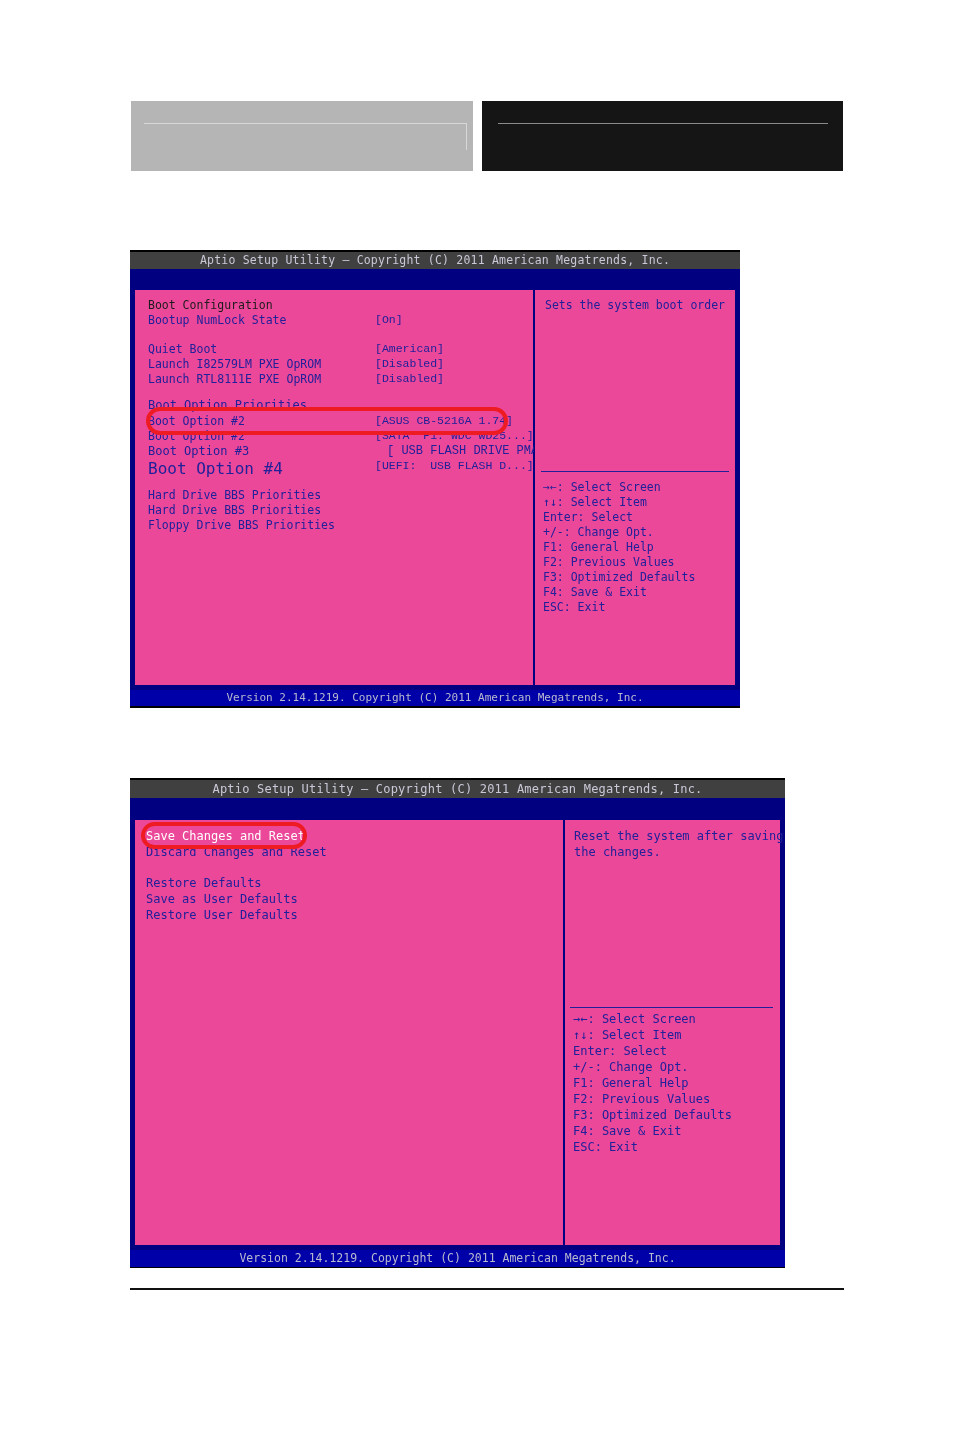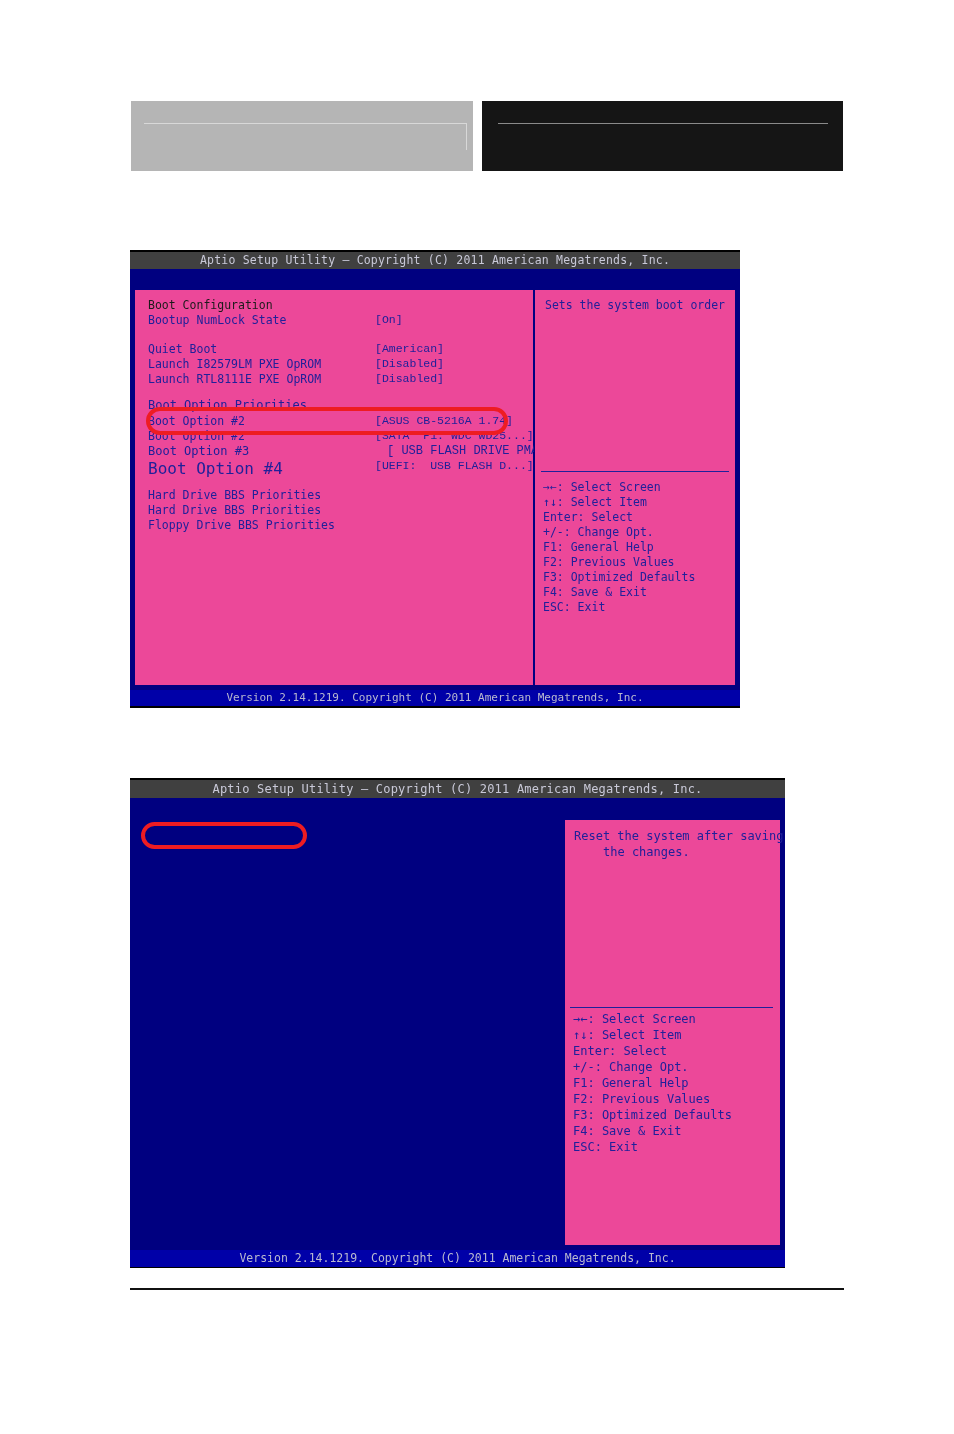--- a/index.html
+++ b/index.html
@@ -169,25 +169,34 @@
       <span class="tab">Main</span>
       <span class="tab">Advanced</span>
       <span class="tab">Chipset</span>
       <span class="tab">Boot</span>
       <span class="tab">Security</span>
       <span class="tab active">Save &amp; Exit</span>
     </div>
 
     <div class="body-area" style="top:37px;height:435px;"></div>
 
+    <div class="panel left" style="left:4px;top:41px;width:430px;height:427px;">
+
+      <div class="row sel" style="left:11px;top:9px;font-size:12px;">Save Changes and Reset</div>
+      <div class="row" style="left:11px;top:25px;font-size:12px;">Discard Changes and Reset</div>
+
+      <div class="row" style="left:11px;top:56px;font-size:12px;">Restore Defaults</div>
+      <div class="row" style="left:11px;top:72px;font-size:12px;">Save as User Defaults</div>
+      <div class="row" style="left:11px;top:88px;font-size:12px;">Restore User Defaults</div>
+    </div>
 
     <div class="panel right" style="left:434px;top:41px;width:217px;height:427px;">
 
       <div class="row" style="left:9px;top:9px;font-size:12px;">Reset the system after saving</div>
-      <div class="row" style="left:9px;top:25px;font-size:12px;margin-left:29px;">the changes.</div>
+      <div class="row" style="left:9px;top:25px;font-size:12px;">the changes.</div>
 
       <div class="divider" style="left:5px;top:187px;width:203px;"></div>
 
       <div class="row" style="left:8px;top:192px;font-size:12px;">→←: Select Screen</div>
       <div class="row" style="left:8px;top:208px;font-size:12px;">↑↓: Select Item</div>
       <div class="row" style="left:8px;top:224px;font-size:12px;">Enter: Select</div>
       <div class="row" style="left:8px;top:240px;font-size:12px;">+/-: Change Opt.</div>
       <div class="row" style="left:8px;top:256px;font-size:12px;">F1: General Help</div>
       <div class="row" style="left:8px;top:272px;font-size:12px;">F2: Previous Values</div>
       <div class="row" style="left:8px;top:288px;font-size:12px;">F3: Optimized Defaults</div>

